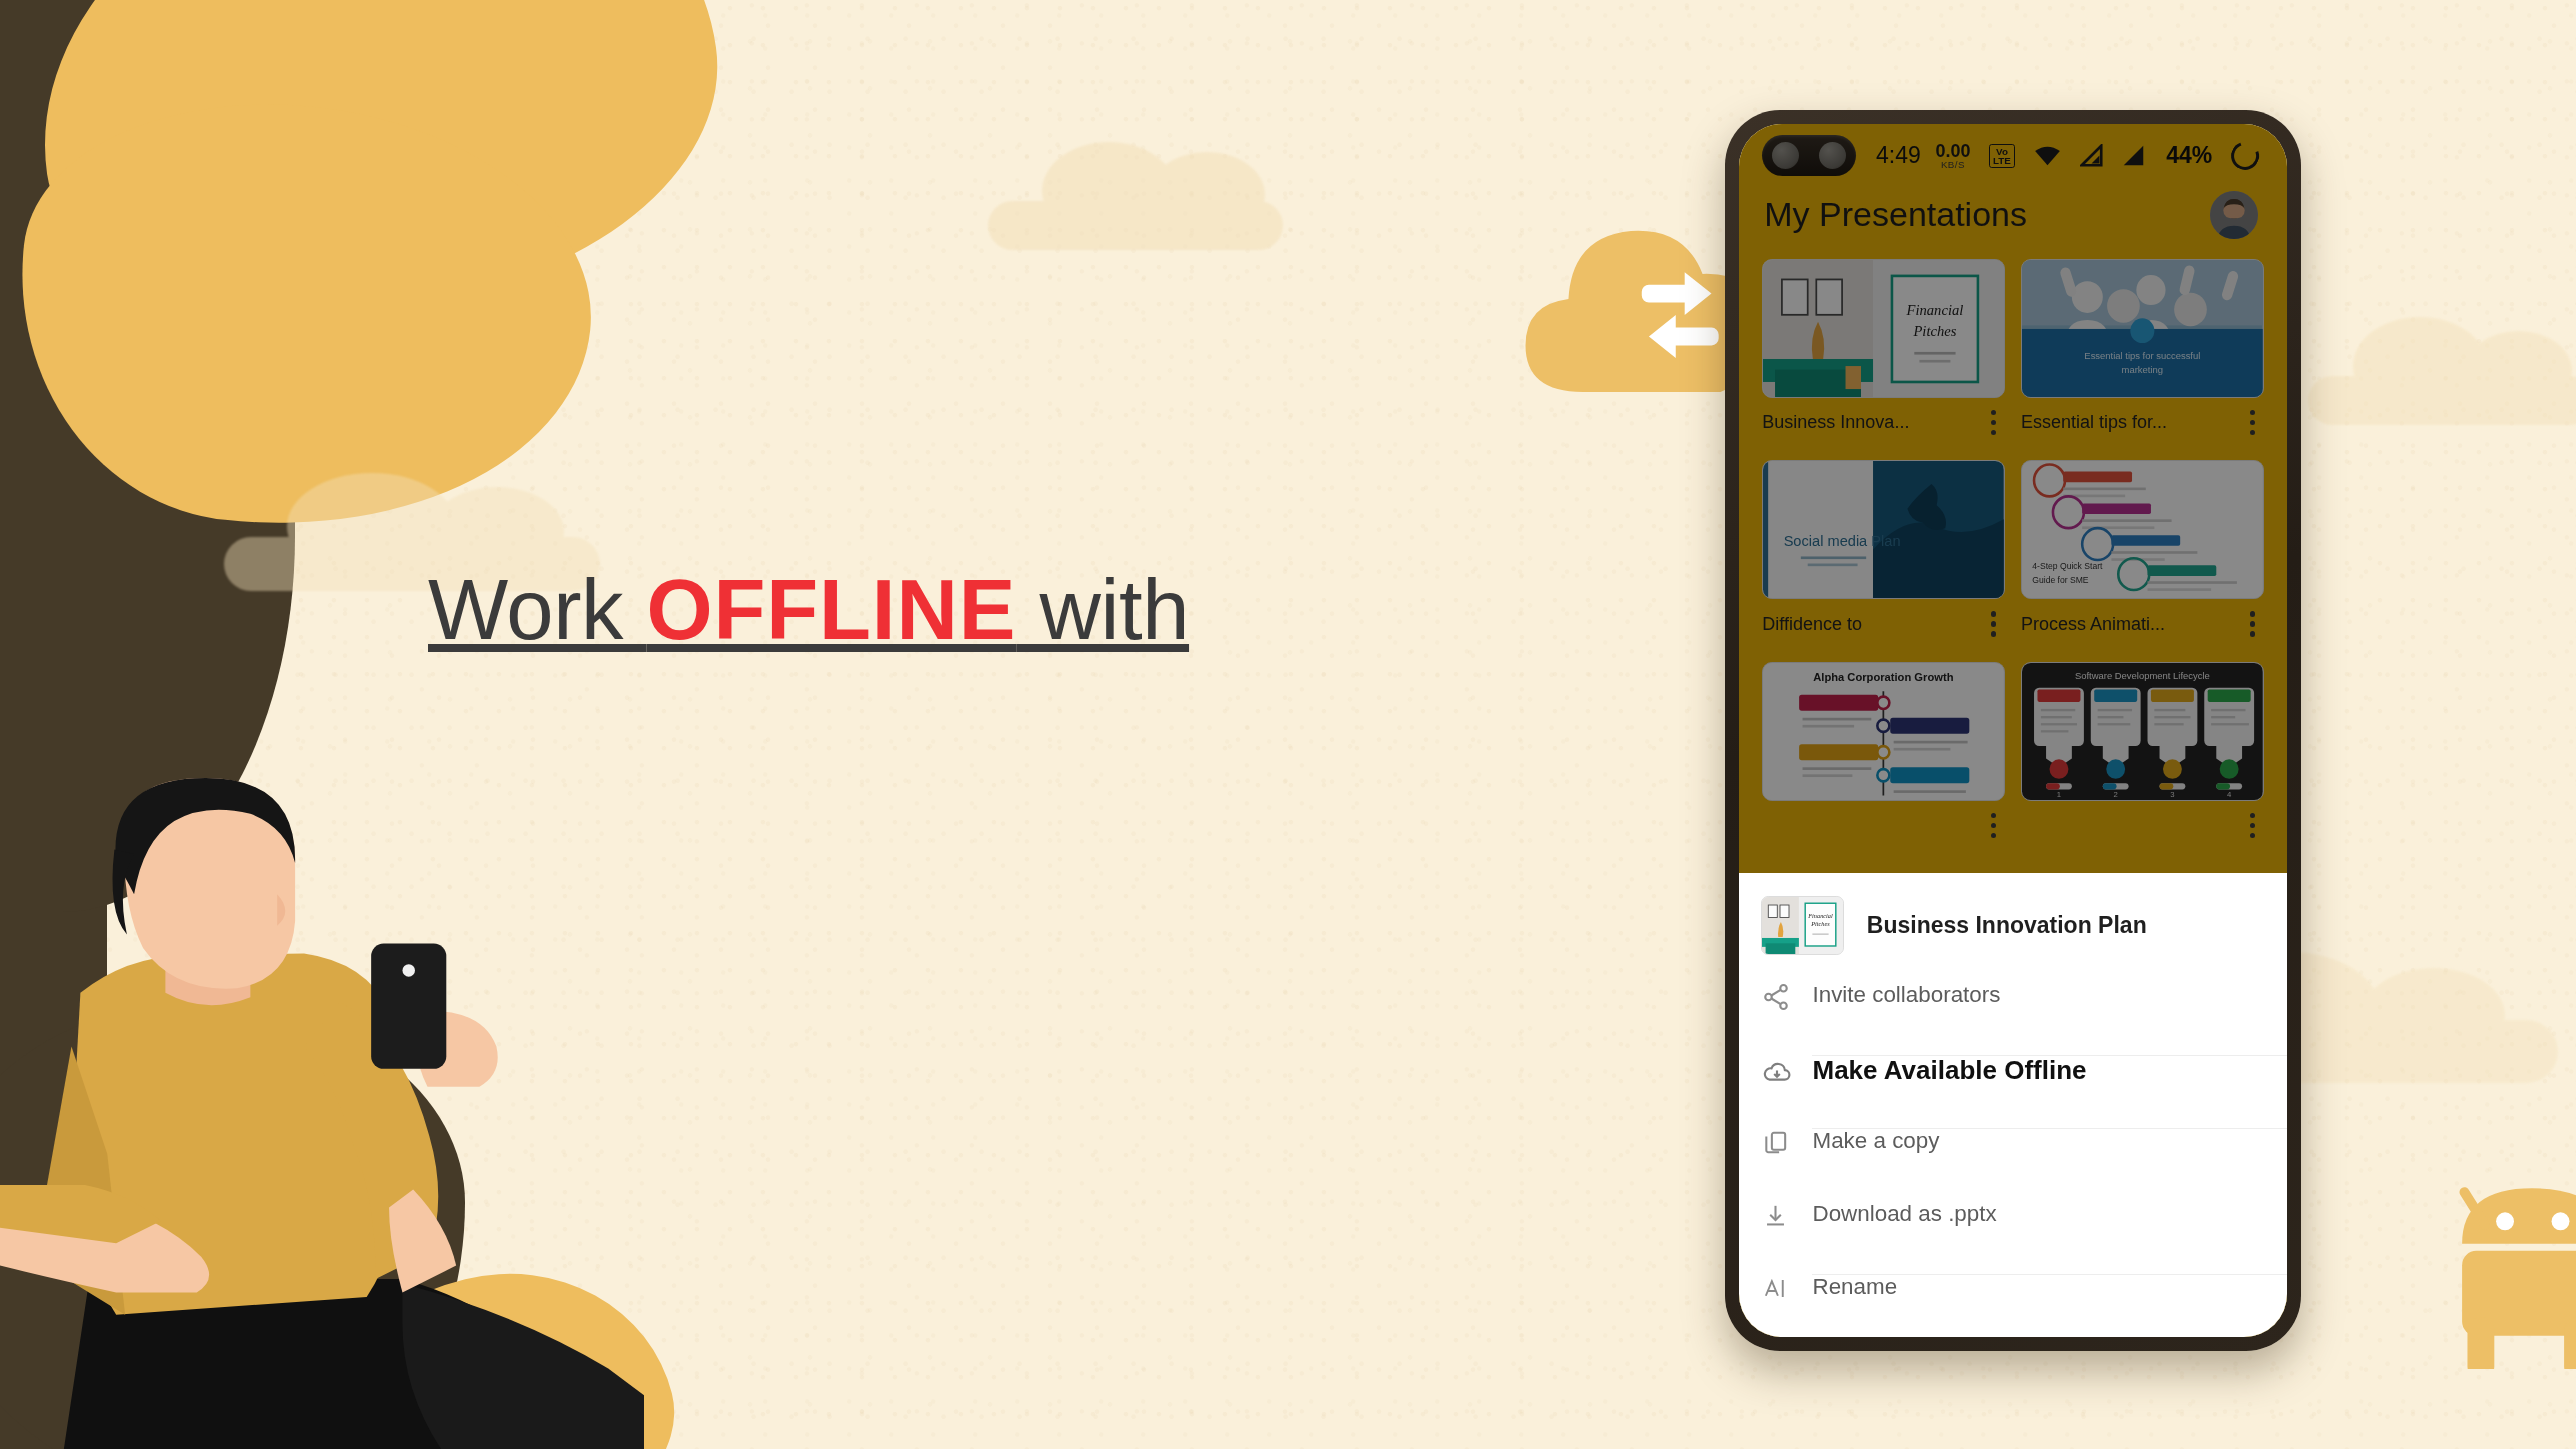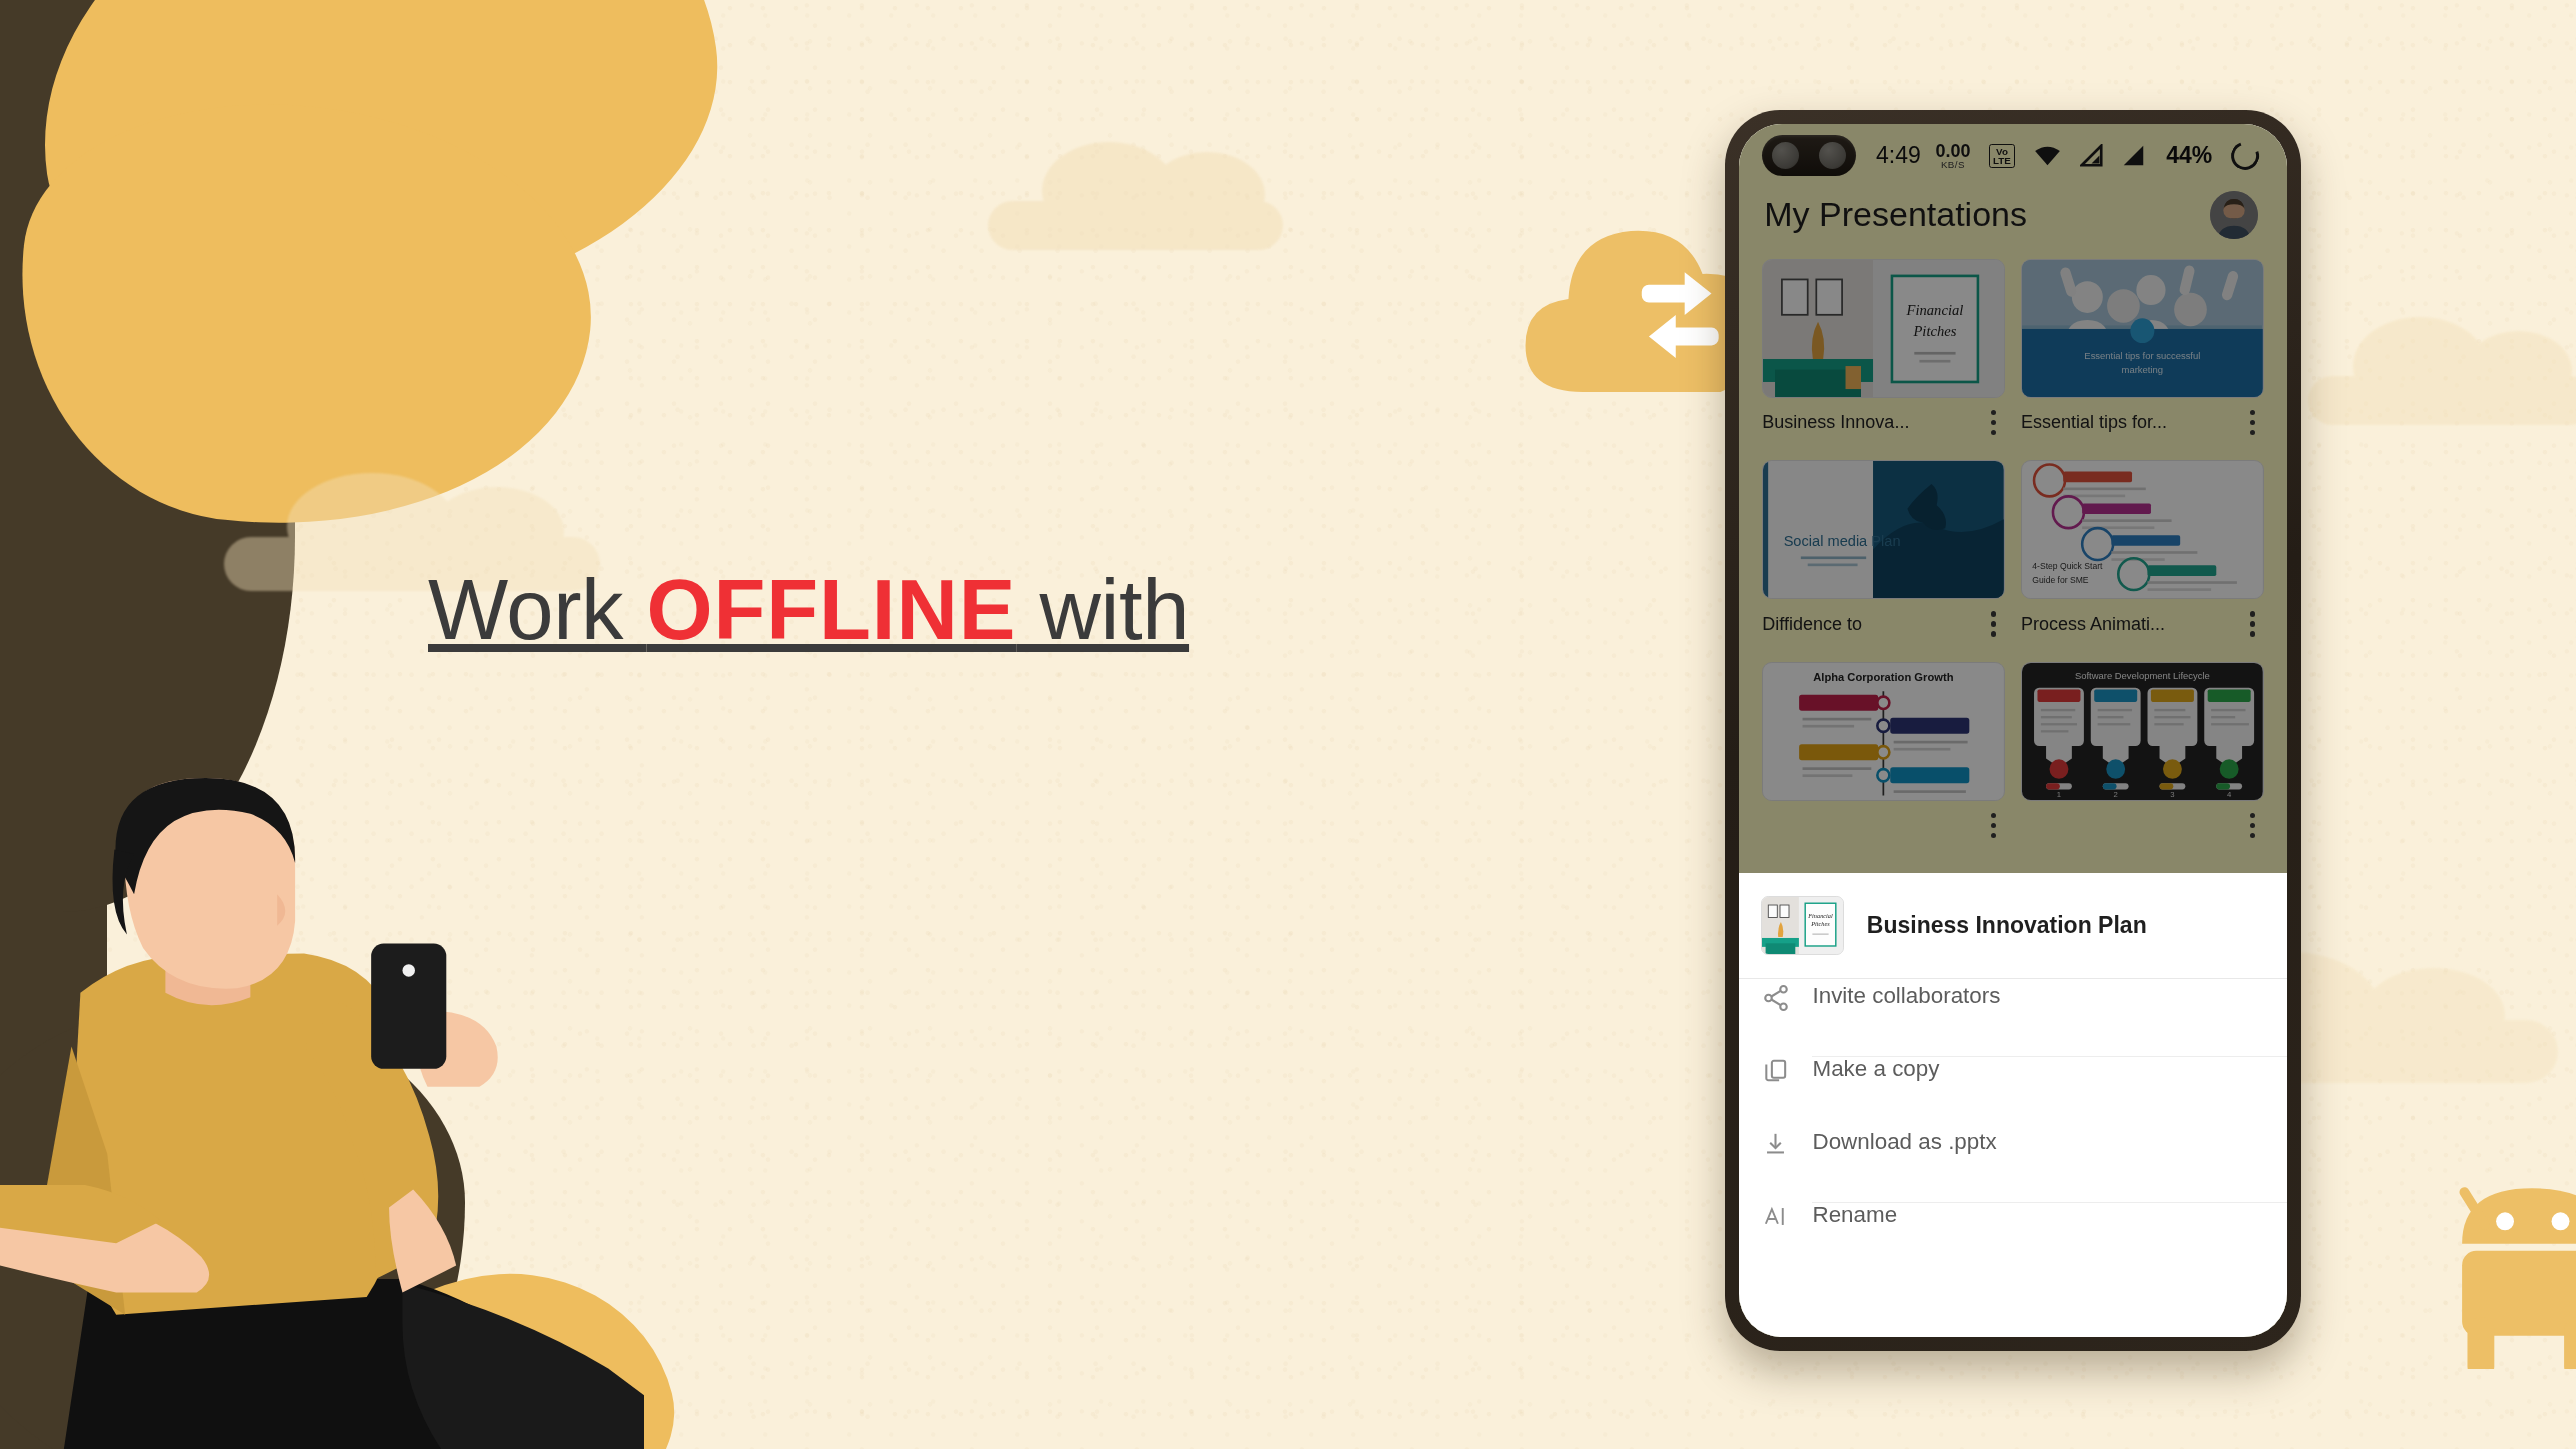--- a/index.html
+++ b/index.html
@@ -74,21 +74,21 @@
   .mascot{position:absolute;left:2446px;top:1181px;width:170px;height:188px;z-index:7;}
 
   
   .phone{position:absolute;left:1725px;top:110px;width:576px;height:1241px;z-index:12;
      background:linear-gradient(160deg,#3b3127 0%,#241d16 45%,#2d251c 100%);
      border-radius:55px;box-shadow:0 19.7px 41px rgba(60,45,20,.34);padding:14.3px;box-sizing:border-box;}
   .screen{position:relative;width:100%;height:100%;border-radius:43px;overflow:hidden;background:#6d6d6d;}
 
   
   .app{position:absolute;inset:0;background:#fff;}
-  .app-inner{position:absolute;inset:0;background:#fef9c3;}
+  .app-inner{position:absolute;inset:0;background:#eab308;}
   .scrim{position:absolute;inset:0;background:rgba(0,0,0,.46);z-index:5;pointer-events:none;}
 
   
   .statusbar{position:relative;height:63px;display:flex;align-items:center;
      padding:0 27px 0 23px;color:#1d1d1d;font-size:22.4px;z-index:2;}
   .punch{position:relative;width:94px;height:41px;border-radius:23px;
      background:linear-gradient(180deg,#3a3127,#1d1812);display:flex;align-items:center;
      justify-content:space-around;box-shadow:inset 0 1.8px 2.7px rgba(255,255,255,.12);}
   .punch i{display:block;width:27px;height:27px;border-radius:50%;
      background:radial-gradient(circle at 35% 30%,#9a978f,#6d6a63 70%,#3b372f);}
@@ -532,20 +532,31 @@
                 <circle cx="18" cy="5" r="2.6"></circle>
                   <circle cx="18" cy="19" r="2.6"></circle>
                   <circle cx="6" cy="12" r="2.6"></circle>
                 <line x1="8.3" y1="10.8" x2="15.7" y2="6.3"></line>
                   <line x1="8.3" y1="13.2" x2="15.7" y2="17.7"></line>
               </svg>
             </span>
             <span class="lbl">Invite collaborators</span>
           </div>
 
+          <div class="mi strong">
+            <div class="divline"></div>
+            <span class="ic">
+              <svg width="32" height="32" viewBox="0 0 24 24" fill="none" stroke="#7f7f7f" stroke-width="1.6">
+                <path d="M6.5 18.5h11a3.6 3.6 0 0 0 .4 -7.2 5.2 5.2 0 0 0 -10 -1.3 3.6 3.6 0 0 0 -1.4 8.5z"></path>
+                <line x1="12" y1="11.6" x2="12" y2="16.2"></line>
+                <polyline points="9.9,14.2 12,16.3 14.1,14.2"></polyline>
+              </svg>
+            </span>
+            <span class="lbl">Make Available Offline</span>
+          </div>
 
           <div class="mi">
             <div class="divline"></div>
             <span class="ic">
               <svg width="29" height="29" viewBox="0 0 24 24" fill="none" stroke="#8c8c8c" stroke-width="1.7">
                 <rect x="9" y="4" width="11" height="14" rx="1.6"></rect>
                 <path d="M15 20 H6 a1.6 1.6 0 0 1 -1.6 -1.6 V7"></path>
               </svg>
             </span>
             <span class="lbl">Make a copy</span>

